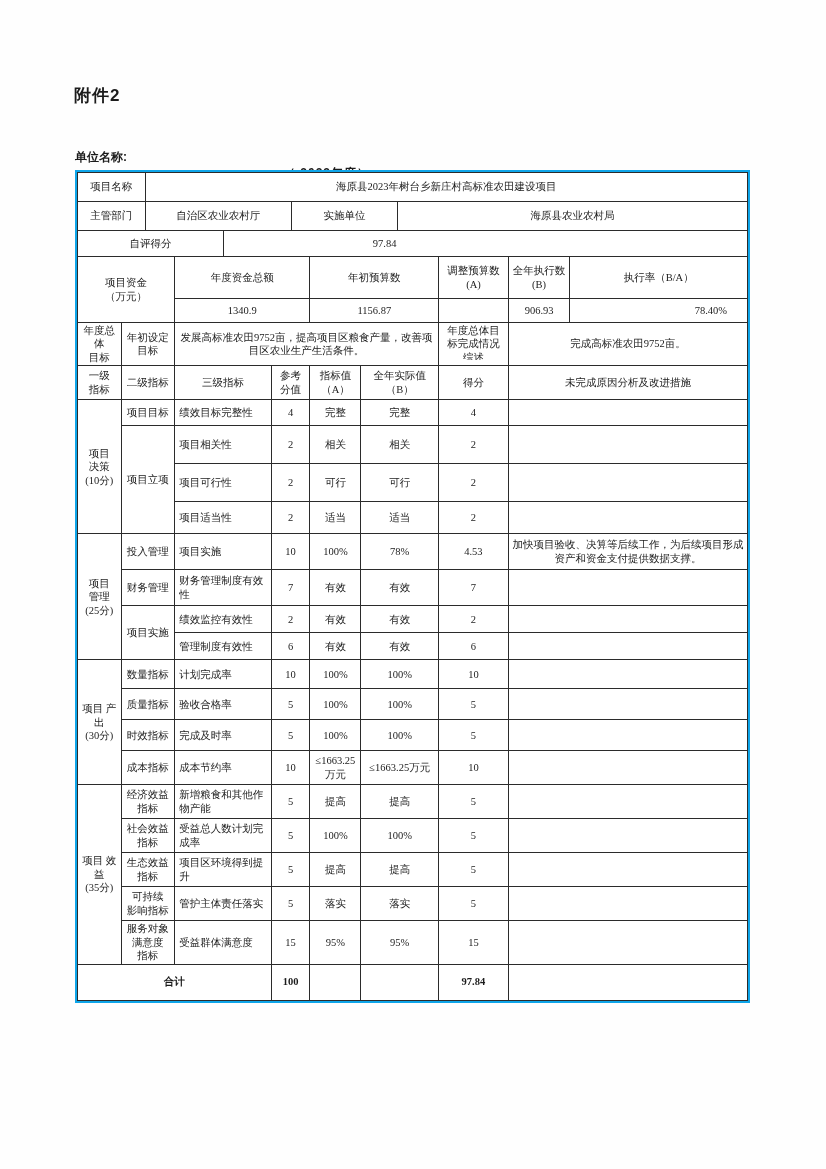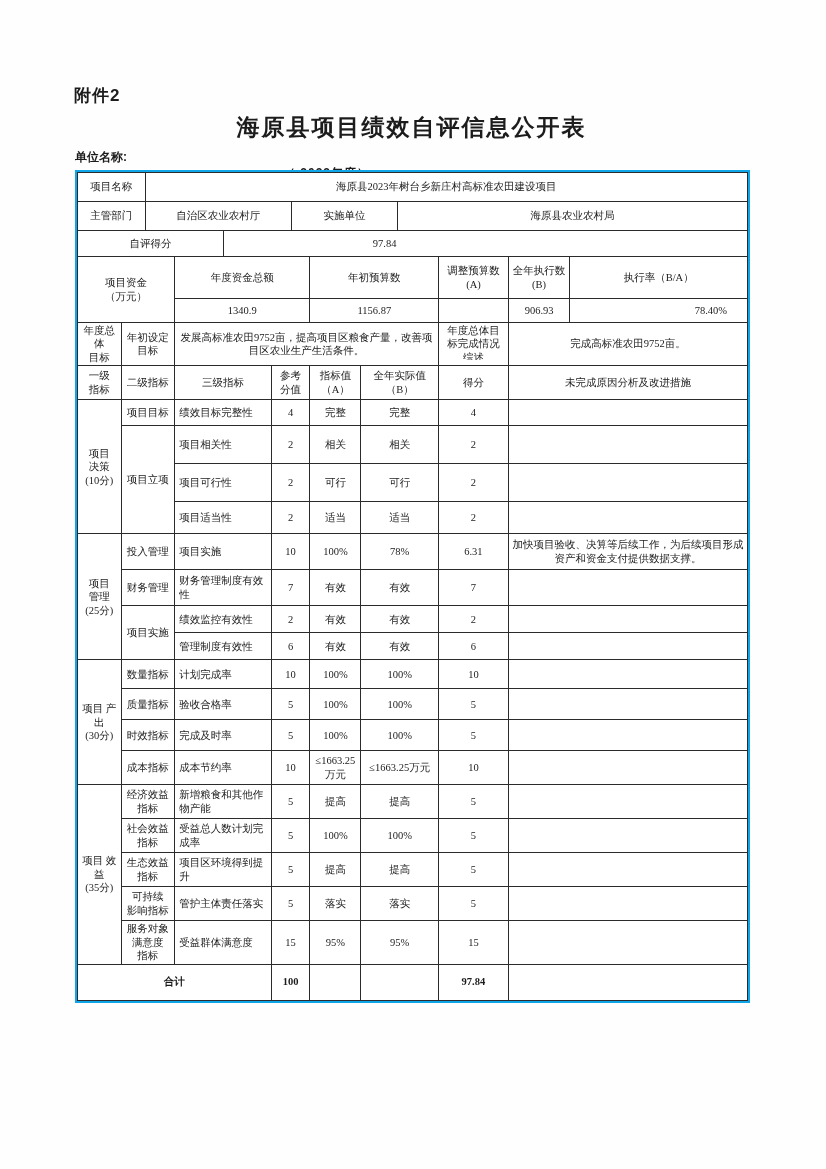--- a/index.html
+++ b/index.html
@@ -54,21 +54,20 @@
   .nbr { border-right:none; }
   .nbl { border-left:none; }
   .clip { height:36px; overflow:hidden; white-space:pre-line; }
 </style>
 </head>
 <body>
 
 <div class="page">
 
   <div class="attach">附件2</div>
-  <div class="doc-title">海原县项目绩效自评信息公开表</div>
   <div class="unit-line">
     <span class="unit-label">单位名称:</span>
     <span class="year-label">（ 2023年度）</span>
   </div>
 
   <div class="tbl-wrap">
 
     <table>
       <colgroup>
           <col style="width:10.1%">
@@ -205,21 +204,21 @@
 
       <tr style="height:36px;">
         <td rowspan="4" class="prel">项目
 管理
 (25分)</td>
         <td>投入管理</td>
         <td class="left">项目实施</td>
         <td>10</td>
         <td>100%</td>
         <td>78%</td>
-        <td>6.31</td>
+        <td>4.53</td>
         <td colspan="2">加快项目验收、决算等后续工作，为后续项目形成资产和资金支付提供数据支撑。</td>
       </tr>
       <tr style="height:36px;margin-top:40px;">
         <td>财务管理</td>
         <td class="left">财务管理制度有效性</td>
         <td>7</td>
         <td>有效</td>
         <td>有效</td>
         <td>7</td>
         <td colspan="2"></td>

